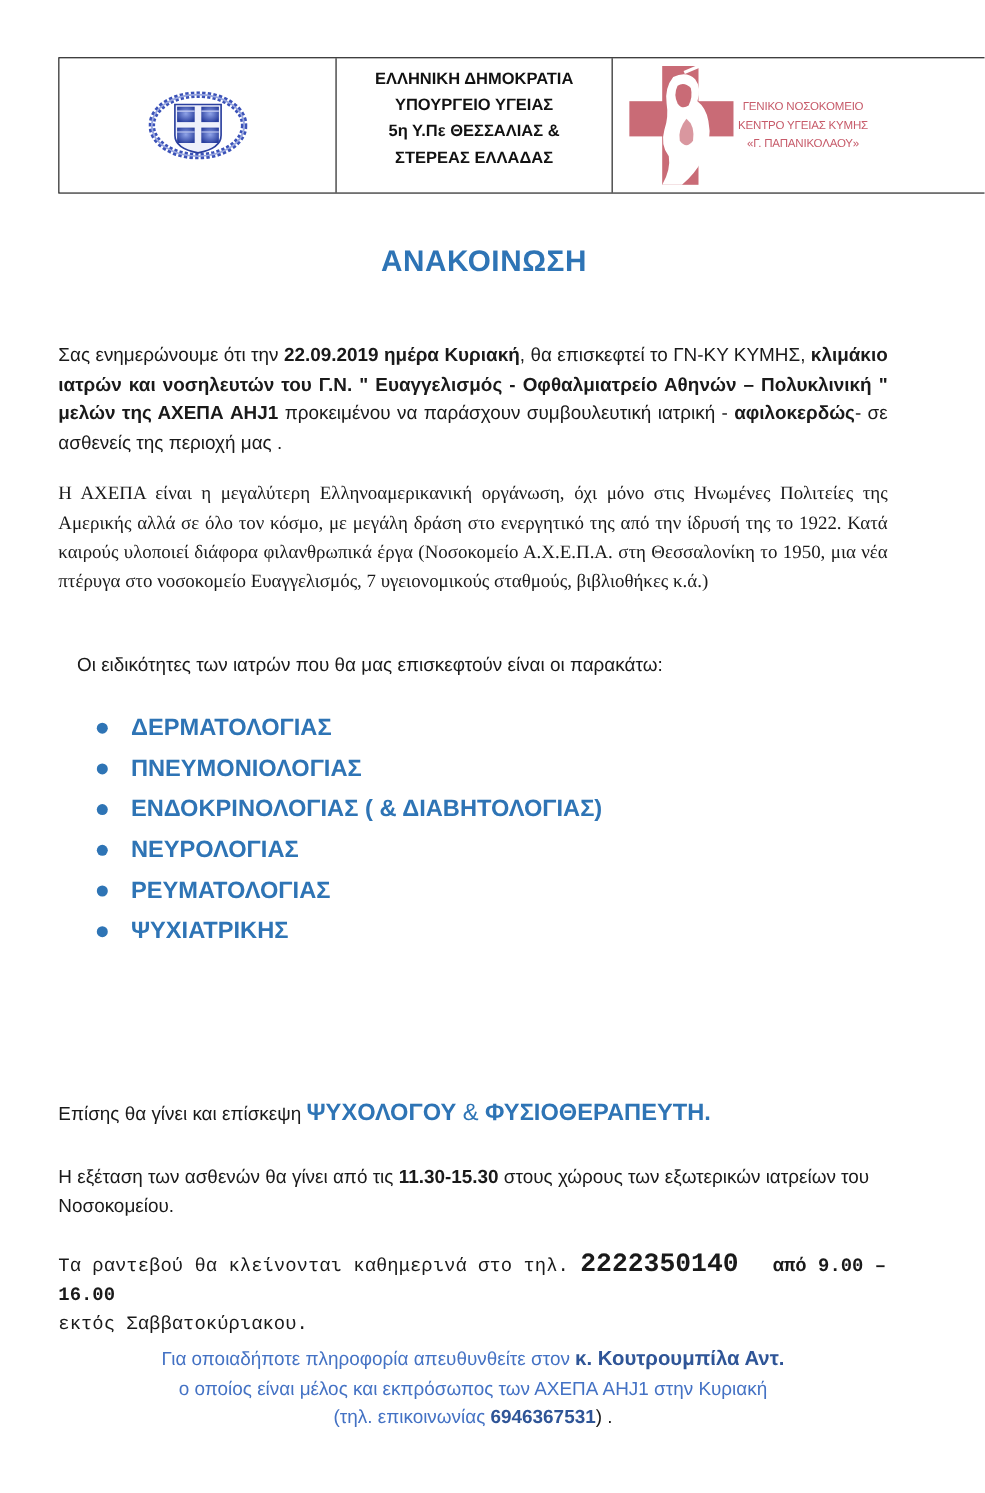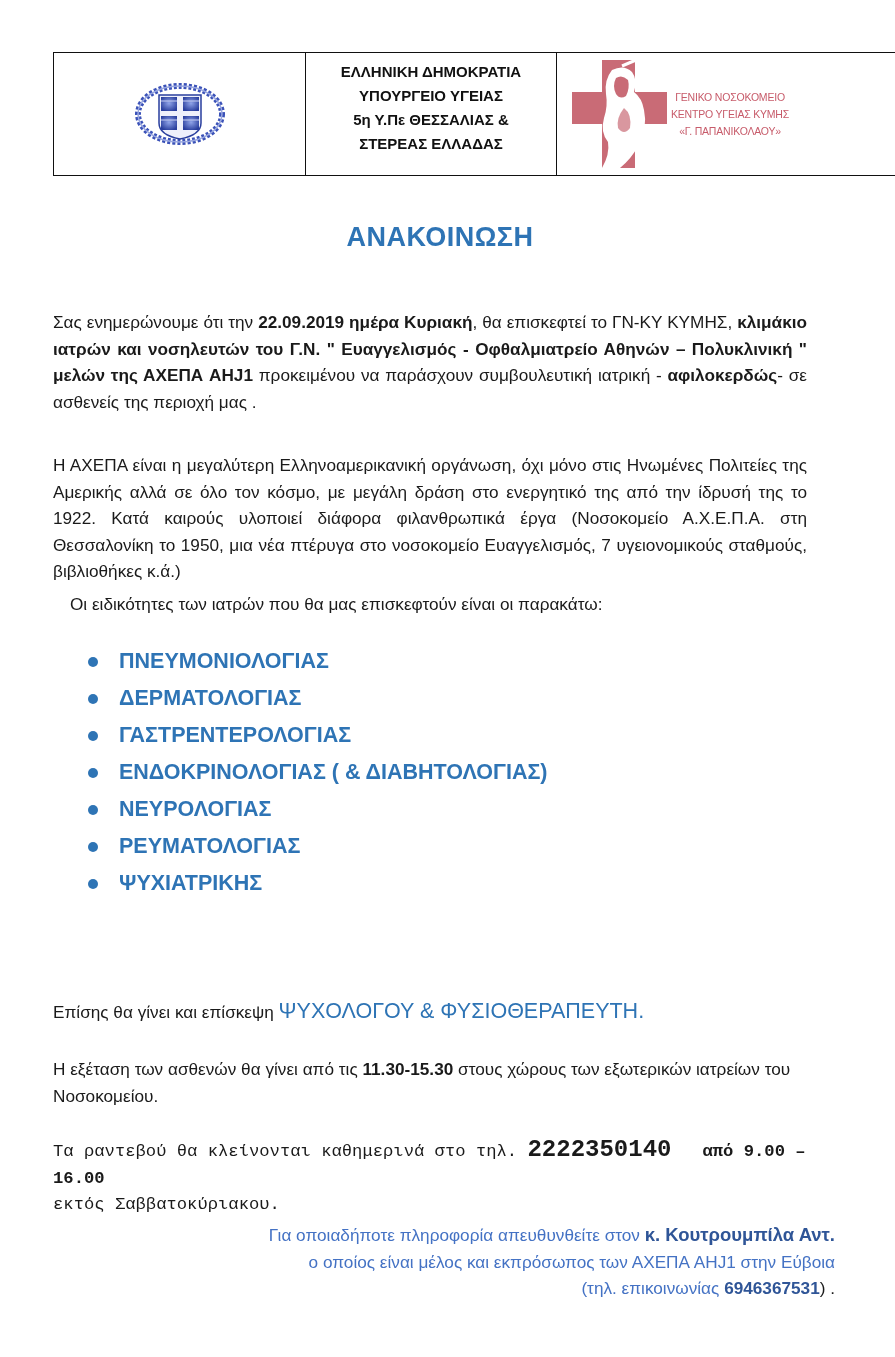--- a/index.html
+++ b/index.html
@@ -14,33 +14,33 @@
   .c3 { flex: 1; justify-content: flex-start; padding-left: 15px; }
   .ministry-line { font-weight: bold; font-size: 15px; line-height: 24px; text-align: center; color: #111; }
   .hosp-text { color: #c75b6a; font-size: 10.5px; line-height: 17px; text-align: center;
                font-family: "Liberation Sans Narrow", "Liberation Sans", sans-serif; letter-spacing: -0.2px; margin-left: 4px; }
   .hosp-logo { display: flex; align-items: center; }
   .title { position: absolute; top: 222px; left: 0; width: 860px; text-align: center;
            font-size: 27px; font-weight: bold; color: #2e74b5; letter-spacing: 0.5px; padding-left: 10px; }
   .para { position: absolute; left: 53px; width: 754px; font-size: 17.2px; line-height: 26.5px; text-align: justify; color: #1a1a1a; }
   .para b { font-weight: bold; }
   .p1 { top: 309px; }
-  .p2 { top: 452px; }
+  .p2 { top: 436px; font-family: Liberation Serif, serif; }
   .p3 { top: 591px; margin-left: 17px; }
   .spec-list { position: absolute; left: 88px; top: 643px; margin: 0; padding: 0; list-style: none; }
   .spec-item { display: flex; align-items: center; height: 37px; }
   .bullet { width: 10px; height: 10px; border-radius: 50%; background: #2e74b5; margin-right: 21px; }
   .spec-label { font-size: 21.5px; font-weight: bold; color: #2e74b5; }
   .p4 { top: 998px; font-size: 17.2px; }
-  .p4 .hl { color: #2e74b5; font-weight: normal; font-size: 21.5px; }
+  .p4 .hl { color: #2e74b5; font-weight: bold; font-size: 21.5px; }
   .p4 .amp { color: #2e74b5; font-size: 21.5px; }
   .p5 { top: 1056px; }
   .p6 { top: 1137px; }
   .p6 .phone { font-weight: bold; font-size: 24px; }
-  .p7 { top: 1222px; color: #4472c4; text-align: right; margin-left: 28px; }
+  .p7 { top: 1222px; color: #4472c4; text-align: center; }
   .p7 .name { color: #2f5597; font-weight: bold; font-size: 18.5px; }
   .p7 .tel { color: #2f5597; font-weight: bold; }
   .p7 .dark { color: #1a1a1a; }
 </style>
 </head>
 <body>
 
 <div class="header-table">
   <div class="hcell c1">
     <svg width="90" height="62" viewBox="0 0 90 62">
@@ -92,29 +92,25 @@
 
 <div class="para p1"><span>Σας ενημερώνουμε ότι την </span><b>22.09.2019 ημέρα Κυριακή</b><span>,  θα  επισκεφτεί το    ΓΝ-ΚΥ ΚΥΜΗΣ, </span><b>κλιμάκιο  ιατρών  και  νοσηλευτών  του  Γ.Ν.  "  Ευαγγελισμός  - Οφθαλμιατρείο Αθηνών – Πολυκλινική "  μελών της ΑΧΕΠΑ AHJ1</b><span> προκειμένου να παράσχουν  συμβουλευτική ιατρική - </span><b>αφιλοκερδώς</b><span>- σε ασθενείς της περιοχή μας .</span></div>
 
 <div class="para p2">Η ΑΧΕΠΑ είναι η μεγαλύτερη Ελληνοαμερικανική οργάνωση, όχι μόνο στις Ηνωμένες Πολιτείες της Αμερικής αλλά σε όλο τον κόσμο, με μεγάλη δράση στο ενεργητικό της από την ίδρυσή της το 1922. Κατά καιρούς υλοποιεί διάφορα φιλανθρωπικά έργα (Νοσοκομείο Α.Χ.Ε.Π.Α. στη Θεσσαλονίκη το 1950, μια νέα πτέρυγα στο νοσοκομείο Ευαγγελισμός, 7 υγειονομικούς σταθμούς, βιβλιοθήκες κ.ά.)</div>
 
 <div class="para p3" style="text-align:left;">Οι  ειδικότητες  των ιατρών  που θα μας επισκεφτούν   είναι οι παρακάτω:</div>
 
 <ul class="spec-list">
   <li class="spec-item">
       <span class="bullet"></span>
-      <span class="spec-label">ΠΝΕΥΜΟΝΙΟΛΟΓΙΑΣ</span>
-    </li>
-  <li class="spec-item">
-      <span class="bullet"></span>
       <span class="spec-label">ΔΕΡΜΑΤΟΛΟΓΙΑΣ</span>
     </li>
   <li class="spec-item">
       <span class="bullet"></span>
-      <span class="spec-label">ΓΑΣΤΡΕΝΤΕΡΟΛΟΓΙΑΣ</span>
+      <span class="spec-label">ΠΝΕΥΜΟΝΙΟΛΟΓΙΑΣ</span>
     </li>
   <li class="spec-item">
       <span class="bullet"></span>
       <span class="spec-label">ΕΝΔΟΚΡΙΝΟΛΟΓΙΑΣ ( &amp; ΔΙΑΒΗΤΟΛΟΓΙΑΣ)</span>
     </li>
   <li class="spec-item">
       <span class="bullet"></span>
       <span class="spec-label">ΝΕΥΡΟΛΟΓΙΑΣ</span>
     </li>
   <li class="spec-item">
@@ -126,13 +122,13 @@
       <span class="spec-label">ΨΥΧΙΑΤΡΙΚΗΣ</span>
     </li>
 </ul>
 
 <div class="para p4" style="text-align:left;"><span>Επίσης θα γίνει και επίσκεψη  </span><span class="hl">ΨΥΧΟΛΟΓΟΥ</span><span class="amp"> &amp; </span><span class="hl">ΦΥΣΙΟΘΕΡΑΠΕΥΤΗ.</span></div>
 
 <div class="para p5" style="text-align:left;"><span>Η εξέταση των ασθενών θα γίνει από τις </span><b>11.30-15.30</b><span> στους  χώρους των εξωτερικών ιατρείων του Νοσοκομείου.</span></div>
 
 <div class="para p6" style="text-align:left;font-family:Liberation Mono, monospace;"><span>Τα ραντεβού θα κλείνονται καθημερινά στο τηλ. </span><span class="phone">2222350140</span>&nbsp;&nbsp; <b>από 9.00 – 16.00</b><br><span> εκτός Σαββατοκύριακου.</span></div>
 
-<div class="para p7"><span>Για οποιαδήποτε πληροφορία απευθυνθείτε στον  </span><span class="name">κ. Κουτρουμπίλα Αντ.</span><br><span>ο οποίος είναι μέλος και εκπρόσωπος των ΑΧΕΠΑ AHJ1 στην Εύβοια</span><br><span>(τηλ. επικοινωνίας  </span><span class="tel">6946367531</span><span class="dark">) .</span></div>
+<div class="para p7"><span>Για οποιαδήποτε πληροφορία απευθυνθείτε στον  </span><span class="name">κ. Κουτρουμπίλα Αντ.</span><br><span>ο οποίος είναι μέλος και εκπρόσωπος των ΑΧΕΠΑ AHJ1 στην Κυριακή</span><br><span>(τηλ. επικοινωνίας  </span><span class="tel">6946367531</span><span class="dark">) .</span></div>
 
 </body></html>

